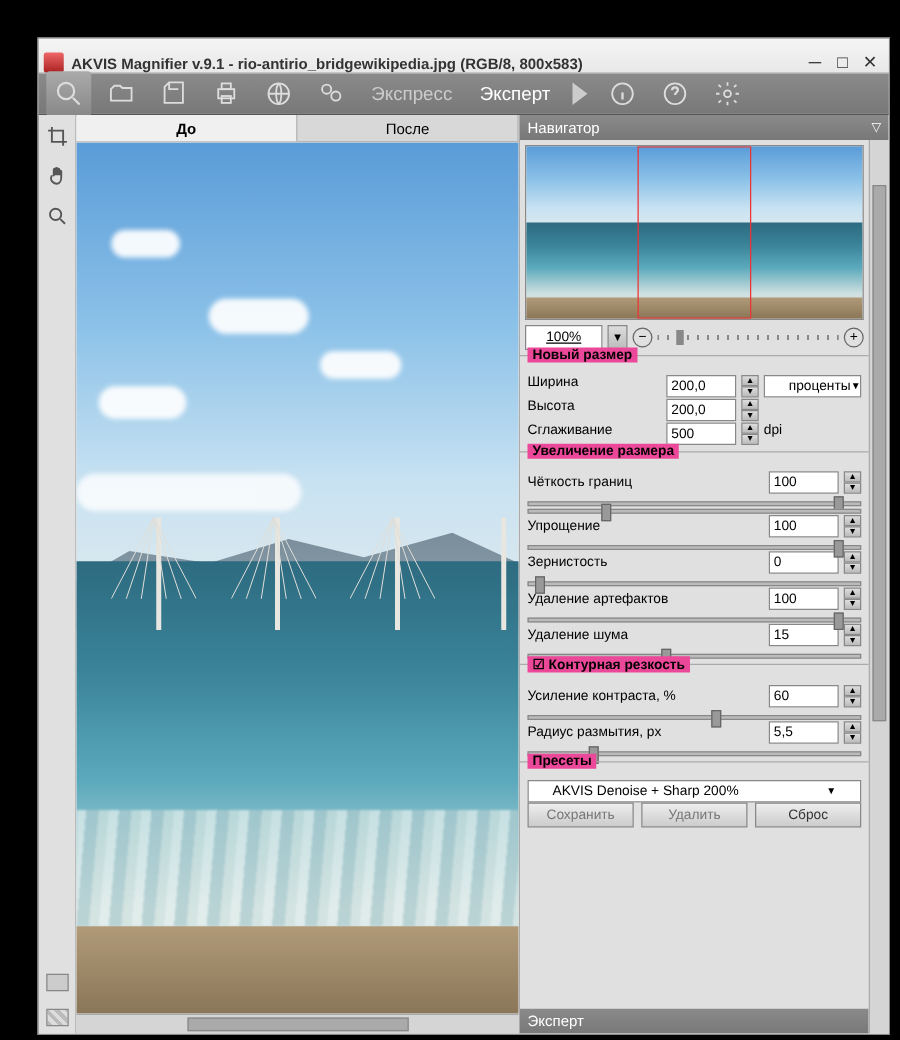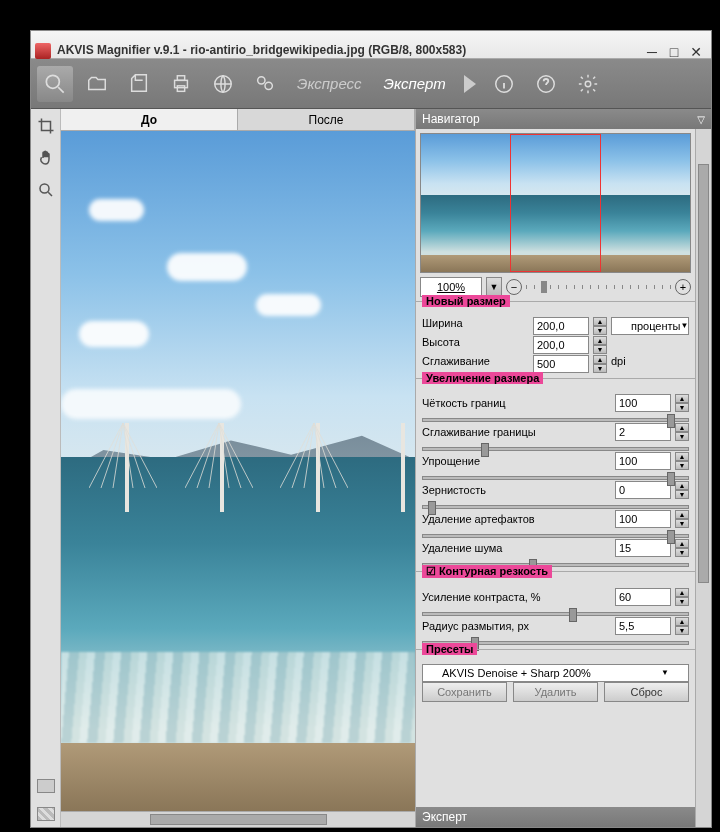--- a/index.html
+++ b/index.html
@@ -1,22 +1,22 @@
 <!DOCTYPE html>
 <html><head>
 <meta charset="utf-8">
 <style>
 * { box-sizing: border-box; margin: 0; padding: 0; font-family: "Segoe UI", Tahoma, sans-serif; }
 body { background: #000; width: 720px; height: 832px; overflow: hidden; }
 .window { position: absolute; left: 30px; top: 30px; width: 682px; height: 798px; background: #e0e0e0; border: 1px solid #888; display: flex; flex-direction: column; }
-.titlebar { height: 28px; background: linear-gradient(#f5f5f5,#e8e8e8); display: flex; align-items: flex-start; padding: 12px 4px; border-bottom: 1px solid #aaa; font-size: 12px; }
+.titlebar { height: 28px; background: linear-gradient(#f5f5f5,#e8e8e8); display: flex; align-items: flex-end; padding: 0 4px; border-bottom: 1px solid #aaa; font-size: 12px; }
 .titlebar .ticon { width: 16px; height: 16px; background: linear-gradient(#e66,#a22); border-radius: 2px; margin-right: 6px; }
 .titlebar .title { flex: 1; font-weight: bold; color: #333; }
 .winbtn { width: 22px; height: 18px; display: flex; align-items: center; justify-content: center; font-size: 14px; cursor: pointer; color: #333; }
-.toolbar { height: 50px; background: linear-gradient(#8a8a8a,#787878); display: flex; align-items: center; padding: 0 6px; gap: 6px; border-bottom: 1px solid #555; font-style: italic; }
+.toolbar { height: 33px; background: linear-gradient(#8a8a8a,#787878); display: flex; align-items: center; padding: 0 6px; gap: 6px; border-bottom: 1px solid #555; }
 .tbtn { width: 36px; height: 36px; display: flex; align-items: center; justify-content: center; cursor: pointer; color: #ddd; border-radius: 3px; }
 .tbtn svg { stroke: #ddd; fill: none; stroke-width: 1.6; }
 .tbtn.active { background: linear-gradient(#aaa,#888); }
 .tlabel { color: #ccc; font-size: 15px; padding: 0 8px; cursor: pointer; }
 .tlabel.active { color: #fff; font-weight: 500; }
 .triangle { width: 0; height: 0; border-left: 12px solid #ccc; border-top: 9px solid transparent; border-bottom: 9px solid transparent; margin: 0 4px; cursor: pointer; }
 .content { flex: 1; display: flex; overflow: hidden; }
 .vtb { width: 30px; background: #e0e0e0; border-right: 1px solid #bbb; display: flex; flex-direction: column; align-items: center; padding-top: 6px; gap: 10px; }
 .vtb .vbtn { width: 22px; height: 22px; display: flex; align-items: center; justify-content: center; cursor: pointer; color: #555; }
 .vtb .swatch { width: 18px; height: 14px; background: #ccc; border: 1px solid #888; margin-top: auto; cursor: pointer; }
@@ -284,28 +284,20 @@
                 <span class="slabel">Чёткость границ</span>
                 <div class="numbox">100</div>
                 <div class="spin">
                   <div>▲</div>
                   <div>▼</div>
                 </div>
               </div>
       <div class="strack">
                 <div class="sthumb" style="left:92%"></div>
               </div>
-      <div class="slrow">
-                <span class="slabel">Сглаживание границы</span>
-                <div class="numbox">2</div>
-                <div class="spin">
-                  <div>▲</div>
-                  <div>▼</div>
-                </div>
-              </div>
       <div class="strack">
                 <div class="sthumb" style="left:22%"></div>
               </div>
       <div class="slrow">
                 <span class="slabel">Упрощение</span>
                 <div class="numbox">100</div>
                 <div class="spin">
                   <div>▲</div>
                   <div>▼</div>
                 </div>

